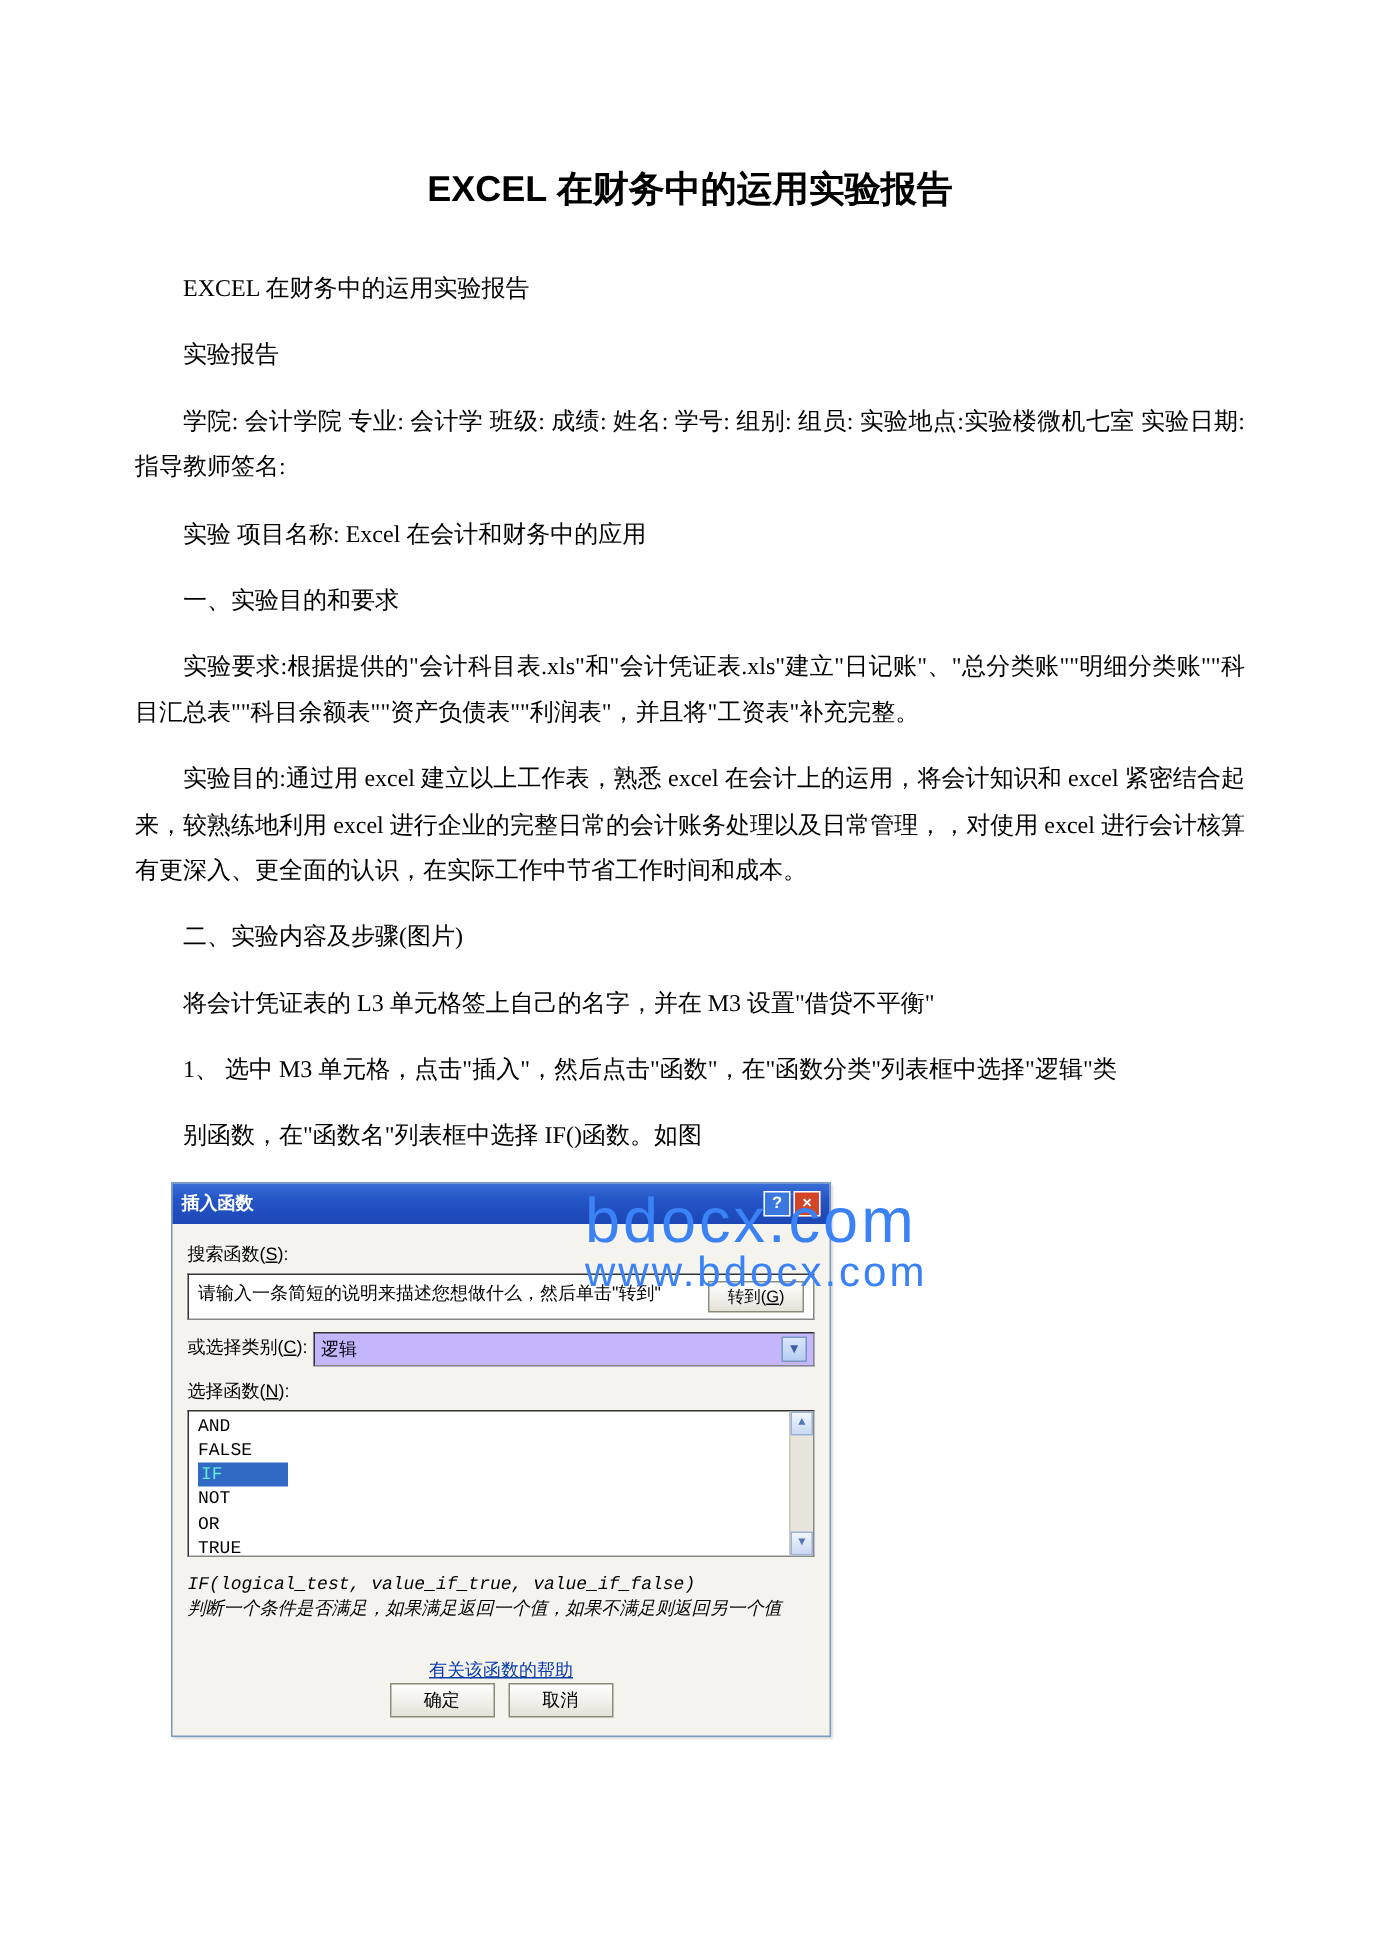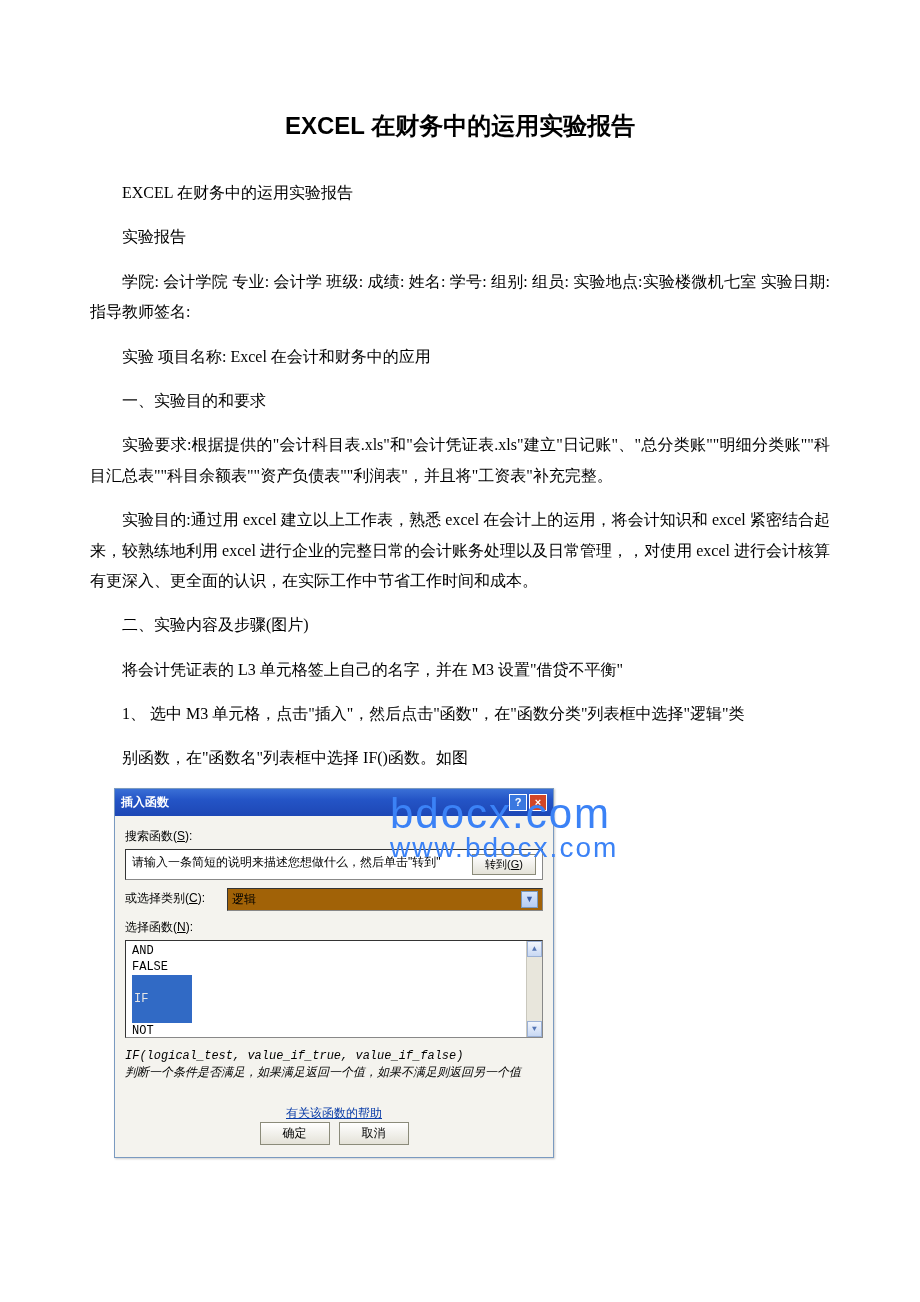--- a/index.html
+++ b/index.html
@@ -80,24 +80,24 @@
     }
     .searchbox .txt { flex: 1; font-size: 12px; line-height: 1.4; padding-right: 6px; }
     .gobtn {
       background: linear-gradient(#fff, #e4e2d8);
       border: 1px solid #8b8b7a;
       padding: 2px 12px;
       font-size: 11px;
       margin-left: 6px;
       white-space: nowrap;
     }
-    .catrow { display: flex; align-items: center; gap: 22px; margin-bottom: 8px; }
+    .catrow { display: flex; align-items: center; gap: 4px; margin-bottom: 8px; }
     .catsel {
       flex: 1;
-      background: #a16207;
+      background: #c4b5fd;
       border: 1px inset #888;
       padding: 2px 4px;
       display: flex;
       justify-content: space-between;
       align-items: center;
     }
     .dropbtn {
       width: 17px; height: 17px;
       background: linear-gradient(#d9e6fb,#b6cdf3);
       border: 1px solid #7a9ac0;
@@ -109,22 +109,22 @@
       border: 1px inset #888;
       height: 98px;
       overflow: hidden;
       position: relative;
       font-family: "Courier New","SimSun",monospace;
       font-size: 12px;
     }
     .listbox .items { padding: 2px 4px 2px 6px; line-height: 1.35; }
     .listbox .sel {
       background: #316ac5;
-      color: #e5e5e5;
-      padding: 16px 2px;
+      color: #5eead4;
+      padding: 0 2px;
       display: inline-block;
       min-width: 60px;
     }
     .scroll {
       position: absolute; right: 0; top: 0; bottom: 0; width: 16px;
       background: #e8e6dc;
       border-left: 1px solid #c9c7bd;
       display: flex; flex-direction: column; justify-content: space-between;
     }
     .scroll .sbtn {

